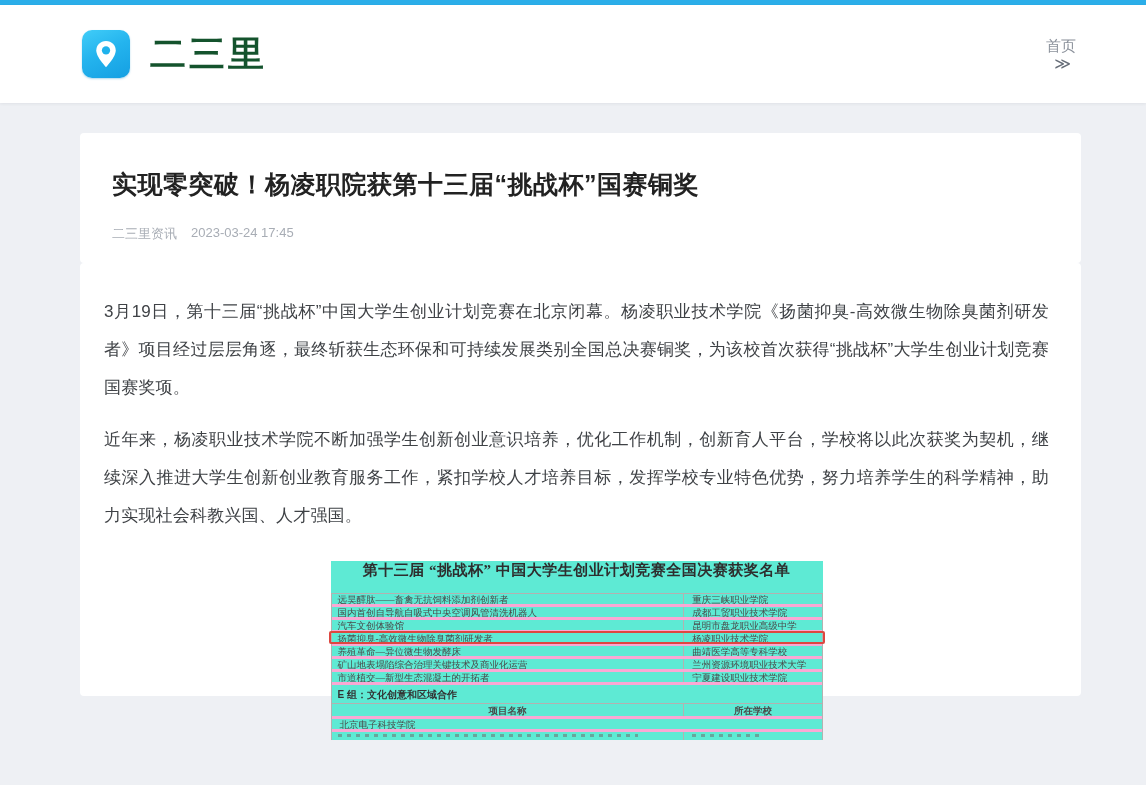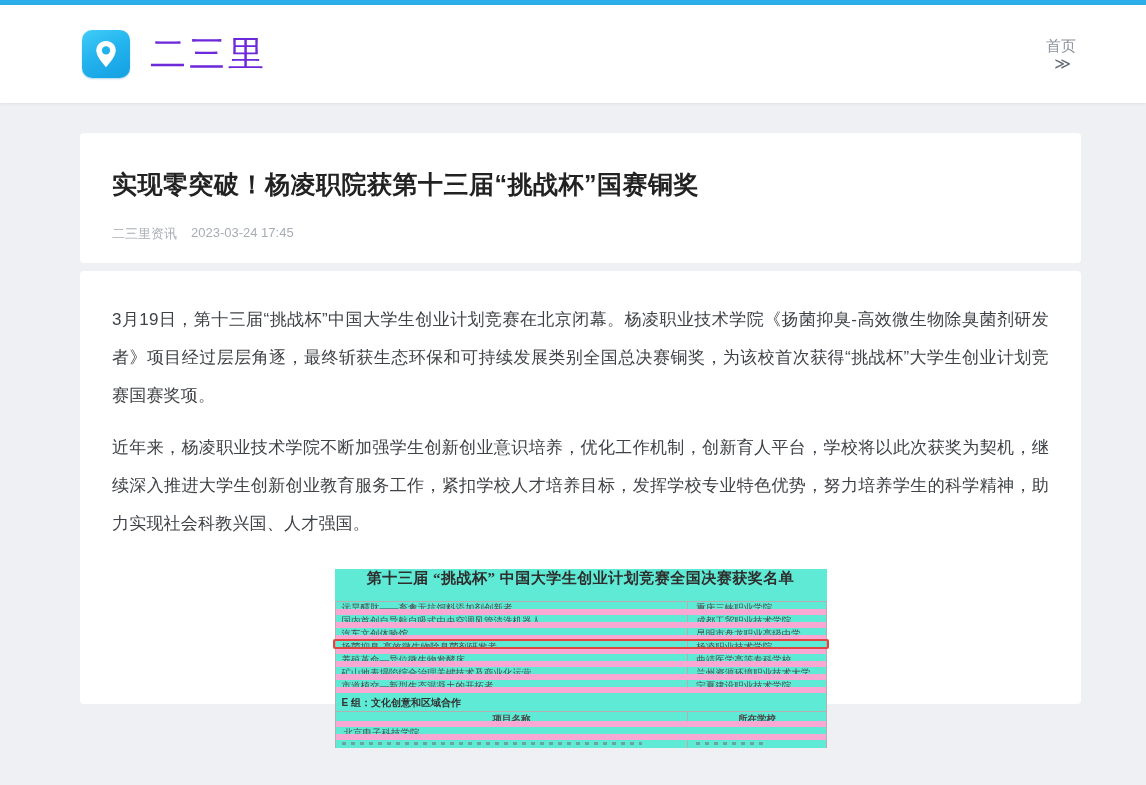--- a/index.html
+++ b/index.html
@@ -23,21 +23,21 @@
   }
   .logo-wrap{display:flex;align-items:center;cursor:pointer;}
   .logo-badge{
     width:48px;height:48px;border-radius:10px;
     background:linear-gradient(155deg,#41cdf8 0%,#24b4ee 45%,#149fe2 100%);
     display:flex;align-items:center;justify-content:center;
     box-shadow:0 1px 2px rgba(20,140,200,.35);
   }
   .logo-badge svg{width:30px;height:30px;display:block;}
   .brand{
-    margin-left:20px;font-size:36px;font-weight:400;color:#6d28d9;
+    margin-left:20px;font-size:36px;font-weight:700;color:#14532d;
     letter-spacing:3px;line-height:1;
   }
   .header-spacer{flex:1;}
   .home-link{
     display:flex;align-items:center;cursor:pointer;
     font-size:15px;color:#8b919b;flex-direction:column;
   }
   .home-link .arrow{font-size:16px;color:#646b76;margin-left:3px;line-height:1;}
   
   .content{width:1001px;margin:0 0 0 80px;}
@@ -46,42 +46,42 @@
     margin-top:30px;height:130px;padding:34px 16px 0 32px;
   }
   .article-title{
     font-size:25px;font-weight:600;color:#222;line-height:34px;
     letter-spacing:.5px;
   }
   .byline{
     margin-top:24px;font-size:13px;color:#a8adb5;display:flex;gap:14px;
   }
   .card-body{
-    margin-top:8px;height:433px;padding:16px 32px 0 32px;
+    margin-top:0;height:433px;padding:16px 32px 0 24px;
   }
   .card-body p{
     font-size:17px;color:#3f4246;line-height:38px;
     text-align:justify;margin-top:14px;letter-spacing:.2px;
   }
   
   .figure{
     width:492px;margin:26px auto 0 auto;background:#5eead4;
     font-family:"Liberation Serif","DejaVu Serif",serif;
   }
   .figure-title{
     text-align:center;font-size:15px;font-weight:bold;color:#2e2e2e;
     letter-spacing:.5px;margin-bottom:13px;
   }
   .awards-table{
     border:1px solid #b3b1b0;border-bottom:none;
     color:#4a4a4a;
   }
   .t-row{
     display:flex;height:13px;line-height:12px;
-    border-bottom:6px solid #f9a8d4;position:relative;
+    border-bottom:3px solid #f9a8d4;position:relative;
     font-size:9.5px;
   }
   .t-cell-l{
     width:72%;padding:0 4px 0 6px;border-right:1px solid #b3b1b0;
     overflow:hidden;white-space:nowrap;
   }
   .t-cell-r{
     width:28%;padding:0 4px 0 8px;
     overflow:hidden;white-space:nowrap;
   }

